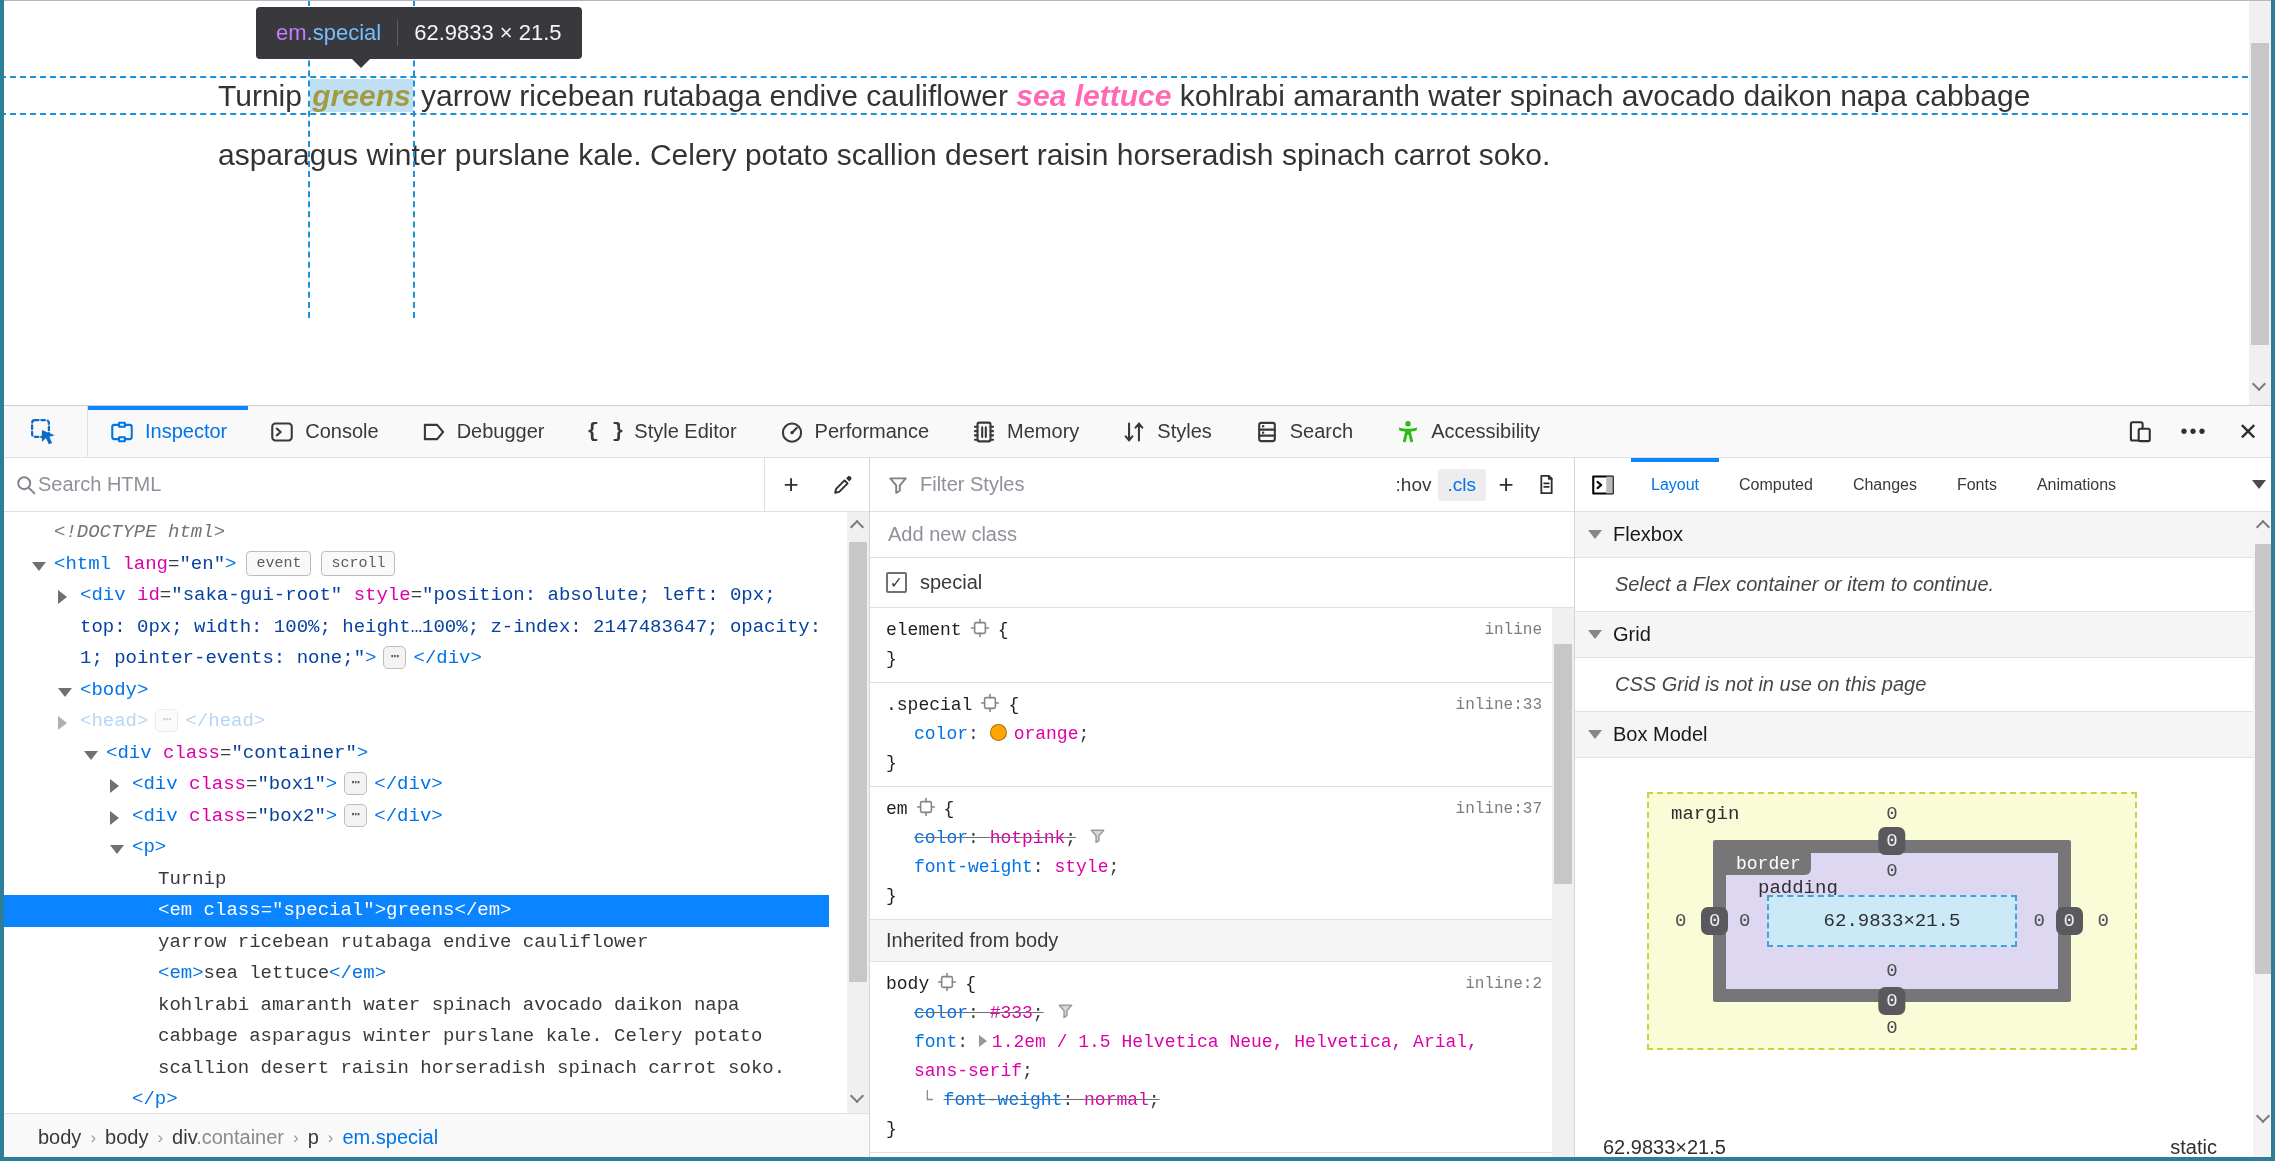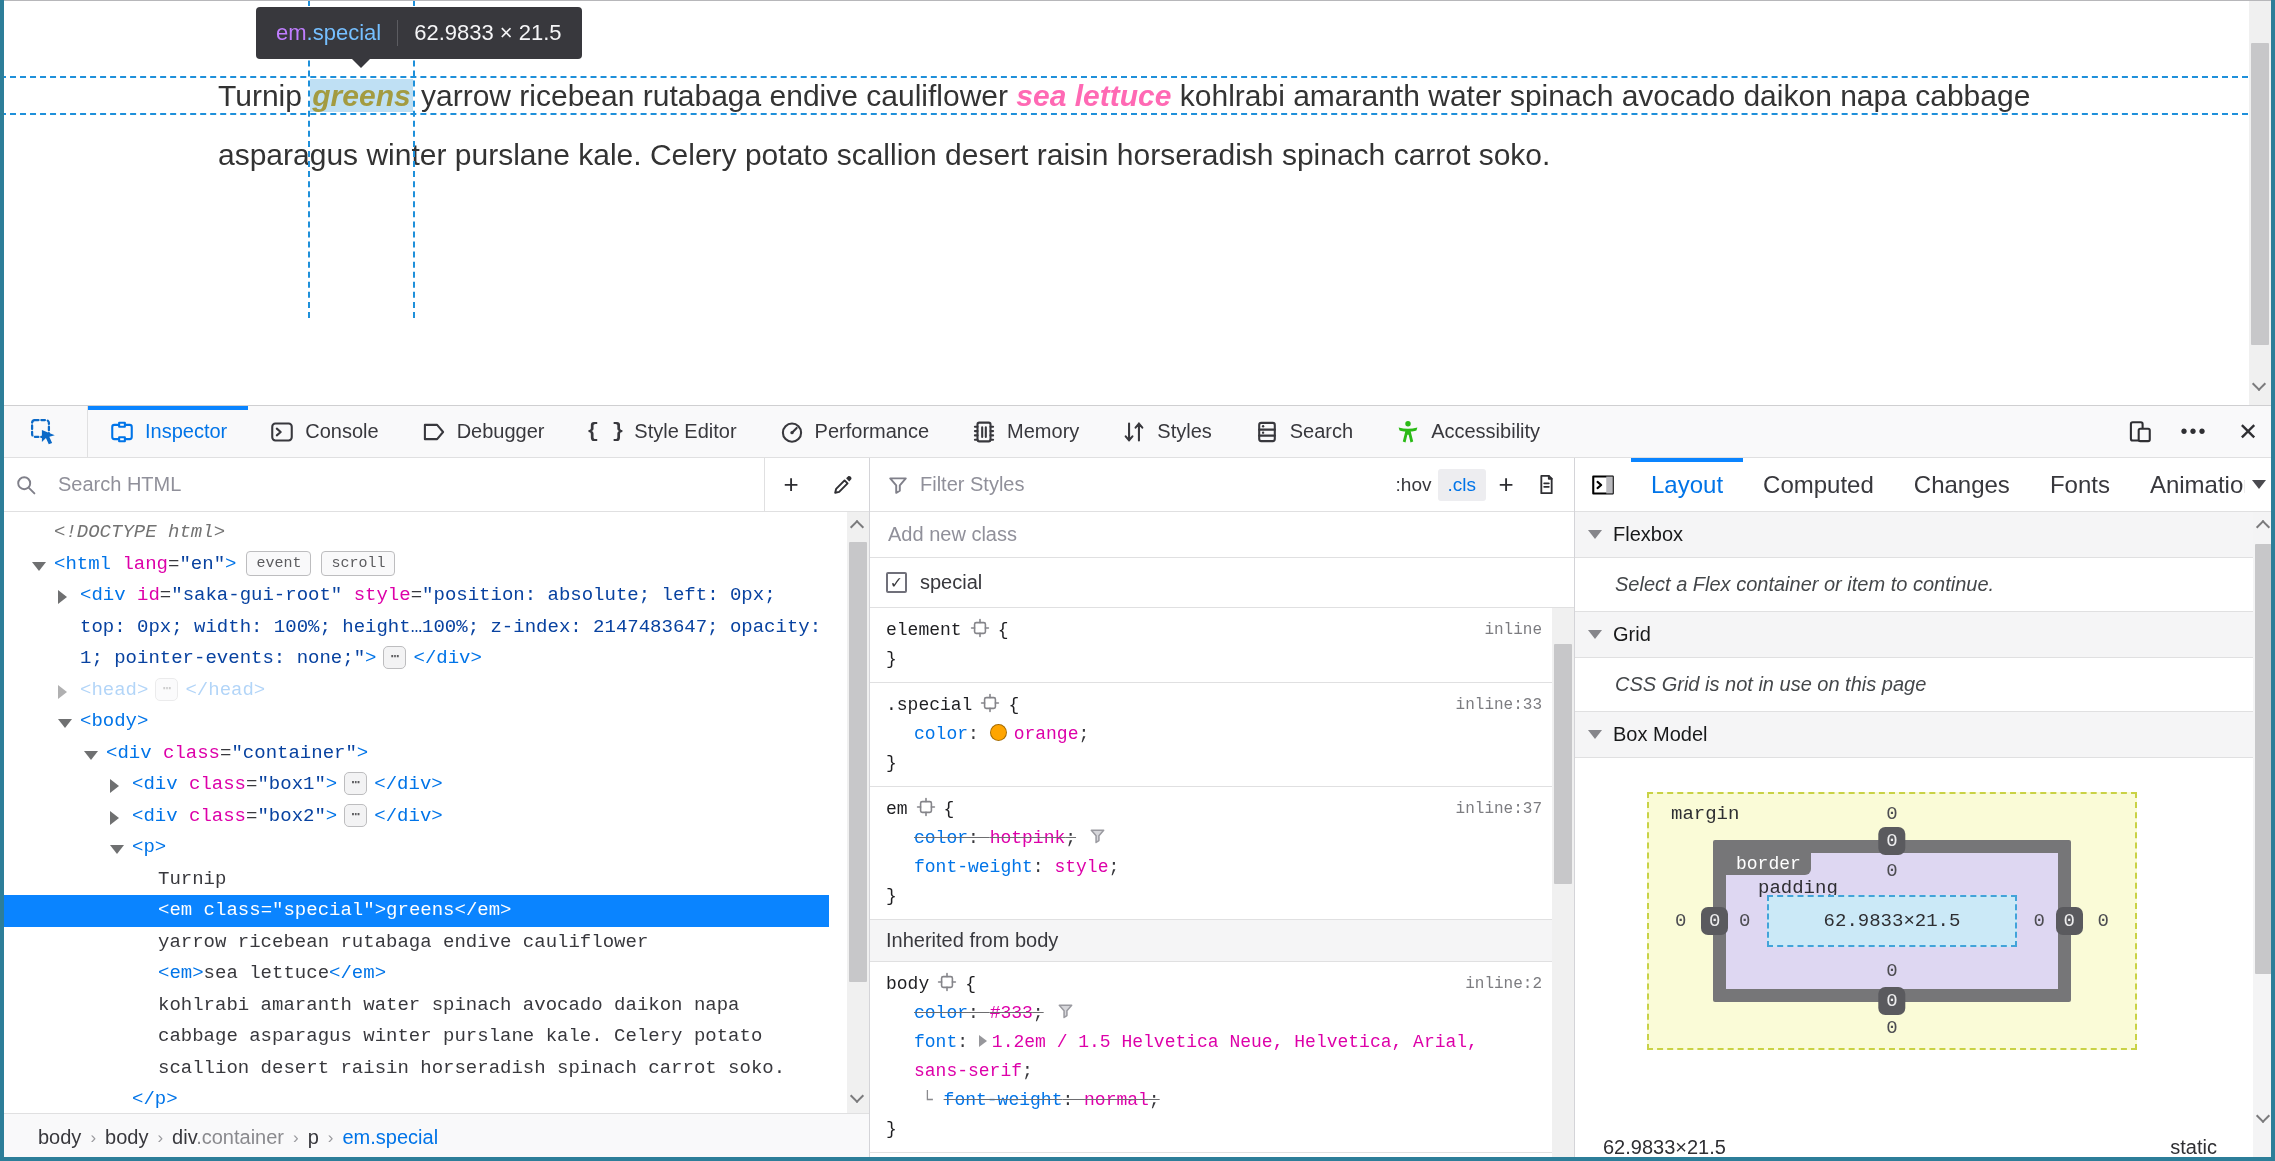--- a/index.html
+++ b/index.html
@@ -108,21 +108,21 @@
   .d-tree{color:#8a8a8e;}
   .funnel-ic{display:inline-block;margin-left:12px;vertical-align:-3px;}
   .d-exp{display:inline-block;width:0;height:0;border-top:6px solid transparent;border-bottom:6px solid transparent;border-left:8px solid #97979b;margin-right:5px;}
   .inherit-header{background:#f5f5f6;border-bottom:1px solid var(--border);padding:9px 16px;font-size:20px;color:var(--dark);font-family:"Liberation Sans",sans-serif;}
   .rules-sb{right:0;top:0;bottom:0;}
 
   
   .layout-panel{flex:1;display:flex;flex-direction:column;min-width:0;position:relative;background:#fff;}
   .layout-tabs{height:54px;flex:none;border-bottom:1px solid var(--border);display:flex;align-items:stretch;overflow:hidden;position:relative;background:#fff;}
   .sidebar-toggle{width:56px;display:flex;align-items:center;justify-content:center;flex:none;}
-  .l-tab{padding:0 20px;font-size:24px;color:var(--dark);display:flex;align-items:center;position:relative;white-space:nowrap;}
+  .l-tab{padding:0 20px;font-size:16px;color:var(--dark);display:flex;align-items:center;position:relative;white-space:nowrap;}
   .l-tab.active{color:var(--blue);}
   .l-tab.active::before{content:"";position:absolute;left:0;right:0;top:0;height:4px;background:var(--selbg);}
   .tab-caret{position:absolute;right:2px;top:0;bottom:0;width:28px;background:#fff;display:flex;align-items:center;justify-content:center;}
   .caret-tri{width:0;height:0;border-left:7px solid transparent;border-right:7px solid transparent;border-top:9px solid #4a4a4f;}
   .layout-scroll{flex:1;position:relative;overflow:hidden;}
   .layout-content{position:absolute;left:0;right:22px;top:0;bottom:0;}
   .sec-header{height:46px;background:#f5f5f6;border-bottom:1px solid var(--border);display:flex;align-items:center;gap:11px;padding-left:13px;font-size:20px;color:#18191a;}
   .tri-down{width:0;height:0;border-left:7px solid transparent;border-right:7px solid transparent;border-top:9px solid #85858a;}
   .sec-msg{padding:15px 10px 15px 40px;font-size:20px;font-style:italic;color:#44474a;border-bottom:1px solid var(--border);background:#fff;}
   .layout-sb{right:0;top:0;bottom:0;background:#f4f4f5;}
@@ -276,21 +276,21 @@
           <span class="dots3">•••</span>
         </div>
       <div class="tb-iconbtn">
           <span class="xmark">✕</span>
         </div>
     </div>
 
     <div class="dt-body">
 
       <div class="markup-panel">
-        <div class="panel-toolbar" style="padding-left:14px;gap:20px;">
+        <div class="panel-toolbar" style="padding-left:14px;gap:0;">
           <span class="ic">
               <svg width="24" height="24" viewBox="0 0 20 20" style="color:#80808a">
                 <circle cx="8.5" cy="8.5" r="5" fill="none" stroke="currentColor" stroke-width="1.6" stroke-linejoin="round" stroke-linecap="round"></circle>
                 <path d="M12.4 12.4L17 17" fill="none" stroke="currentColor" stroke-width="1.6" stroke-linejoin="round" stroke-linecap="round"></path>
               </svg>
             </span>
           <input type="text" placeholder="Search HTML" style="">
           <div class="tool-group">
             <div class="tool-btn">+</div>
             <div class="tool-btn">
@@ -309,27 +309,27 @@
                 <span class="t-content"><span class="tk-doctype">&lt;!DOCTYPE html&gt;</span></span>
               </div>
               <div class="t-row" style="padding-left: 54px;">
                 <span class="exp down" style="left: 32px;"></span>
                 <span class="t-content"><span class="tk-tag">&lt;html</span><span class="tk-attr"> lang</span><span class="tk-eq">=</span><span class="tk-val">"en"</span><span class="tk-tag">&gt;</span><span class="tk-badge">event</span><span class="tk-badge">scroll</span></span>
               </div>
               <div class="t-row" style="padding-left: 80px;">
                 <span class="exp right" style="left: 58px;"></span>
                 <span class="t-content"><span class="tk-tag">&lt;div</span><span class="tk-attr"> id</span><span class="tk-eq">=</span><span class="tk-val">"saka-gui-root"</span><span class="tk-attr"> style</span><span class="tk-eq">=</span><span class="tk-val">"position: absolute; left: 0px; top: 0px; width: 100%; height…100%; z-index: 2147483647; opacity: 1; pointer-events: none;"</span><span class="tk-tag">&gt;</span><span class="tk-ellipsis">⋯</span><span class="tk-tag">&lt;/div&gt;</span></span>
               </div>
+              <div class="t-row" style="padding-left: 80px;">
+                <span class="exp down" style="left: 58px;"></span>
+                <span class="t-content"><span class="tk-tag">&lt;body&gt;</span></span>
+              </div>
               <div class="t-row dim" style="padding-left: 80px;">
                 <span class="exp right" style="left: 58px;"></span>
                 <span class="t-content"><span class="tk-tag">&lt;head&gt;</span><span class="tk-ellipsis">⋯</span><span class="tk-tag">&lt;/head&gt;</span></span>
-              </div>
-              <div class="t-row" style="padding-left: 80px;">
-                <span class="exp down" style="left: 58px;"></span>
-                <span class="t-content"><span class="tk-tag">&lt;body&gt;</span></span>
               </div>
               <div class="t-row" style="padding-left: 106px;">
                 <span class="exp down" style="left: 84px;"></span>
                 <span class="t-content"><span class="tk-tag">&lt;div</span><span class="tk-attr"> class</span><span class="tk-eq">=</span><span class="tk-val">"container"</span><span class="tk-tag">&gt;</span></span>
               </div>
               <div class="t-row" style="padding-left: 132px;">
                 <span class="exp right" style="left: 110px;"></span>
                 <span class="t-content"><span class="tk-tag">&lt;div</span><span class="tk-attr"> class</span><span class="tk-eq">=</span><span class="tk-val">"box1"</span><span class="tk-tag">&gt;</span><span class="tk-ellipsis">⋯</span><span class="tk-tag">&lt;/div&gt;</span></span>
               </div>
               <div class="t-row" style="padding-left: 132px;">

